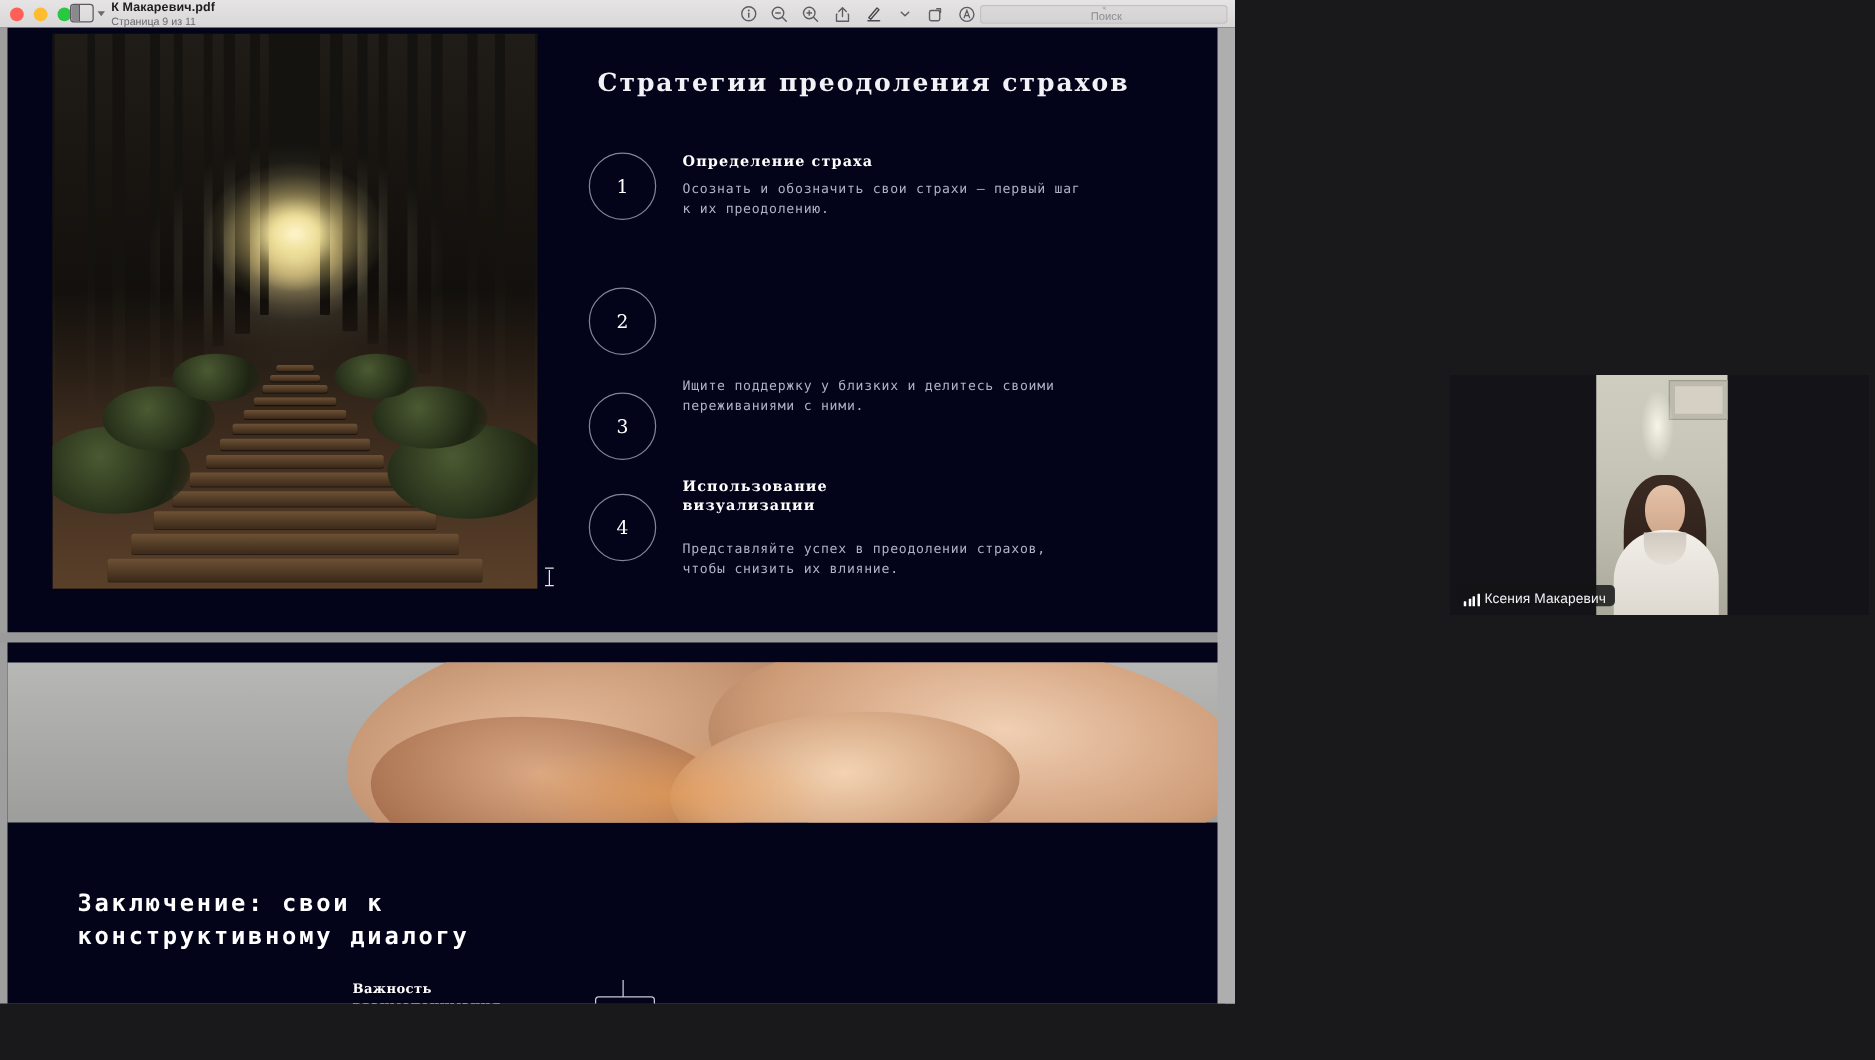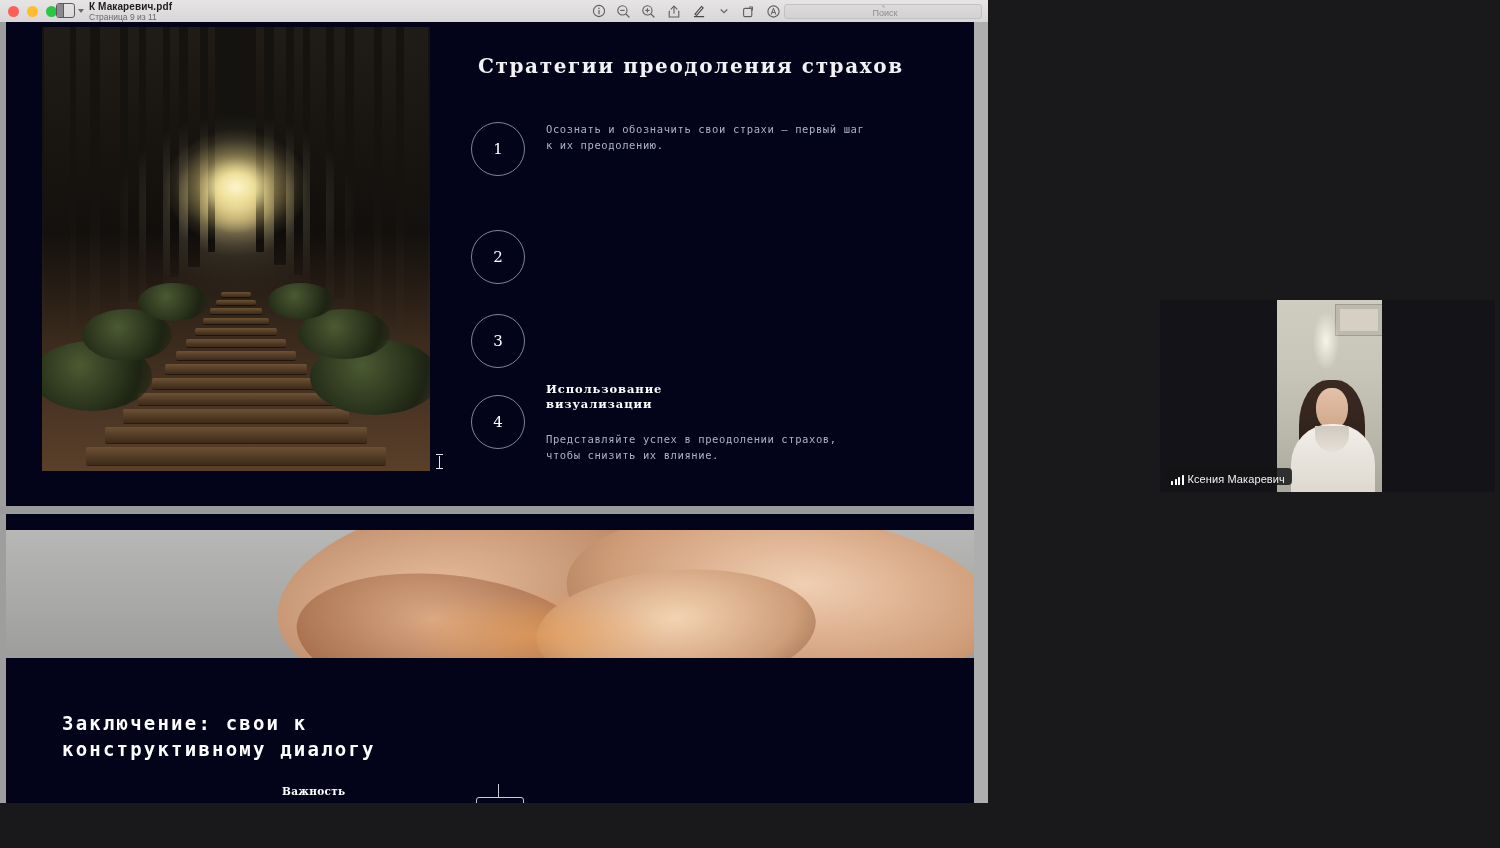--- a/index.html
+++ b/index.html
@@ -249,34 +249,37 @@
           <div class="fern" style="right:96px;bottom:152px;width:66px;height:36px;"></div>
         </div>
 
         <div class="slide-title">Стратегии преодоления страхов</div>
 
         <div class="steps">
 
           <div class="step-row" style="height:72px;">
             <div class="circ">1</div>
             <div class="step-txt">
+              <div class="st-h" style="white-space:pre-line;">Определение страха</div>
               <div class="st-p" style="white-space:pre-line;">Осознать и обозначить свои страхи — первый шаг
 к их преодолению.</div>
             </div>
           </div>
 
           <div class="step-row" style="height:72px;">
             <div class="circ" style="top:18px;">2</div>
             <div class="step-txt">
             </div>
           </div>
 
           <div class="step-row" style="height:62px;">
             <div class="circ" style="top:12px;">3</div>
             <div class="step-txt">
+              <div class="st-p" style="white-space:pre-line;margin-top:9px;">Ищите поддержку у близких и делитесь своими
+переживаниями с ними.</div>
             </div>
           </div>
 
           <div class="step-row" style="height:64px;">
             <div class="circ" style="top:13px;">4</div>
             <div class="step-txt">
               <div class="st-h" style="white-space:pre-line;">Использование
 визуализации</div>
               <div class="st-p" style="white-space:pre-line;margin-top:20px;">Представляйте успех в преодолении страхов,
 чтобы снизить их влияние.</div>

